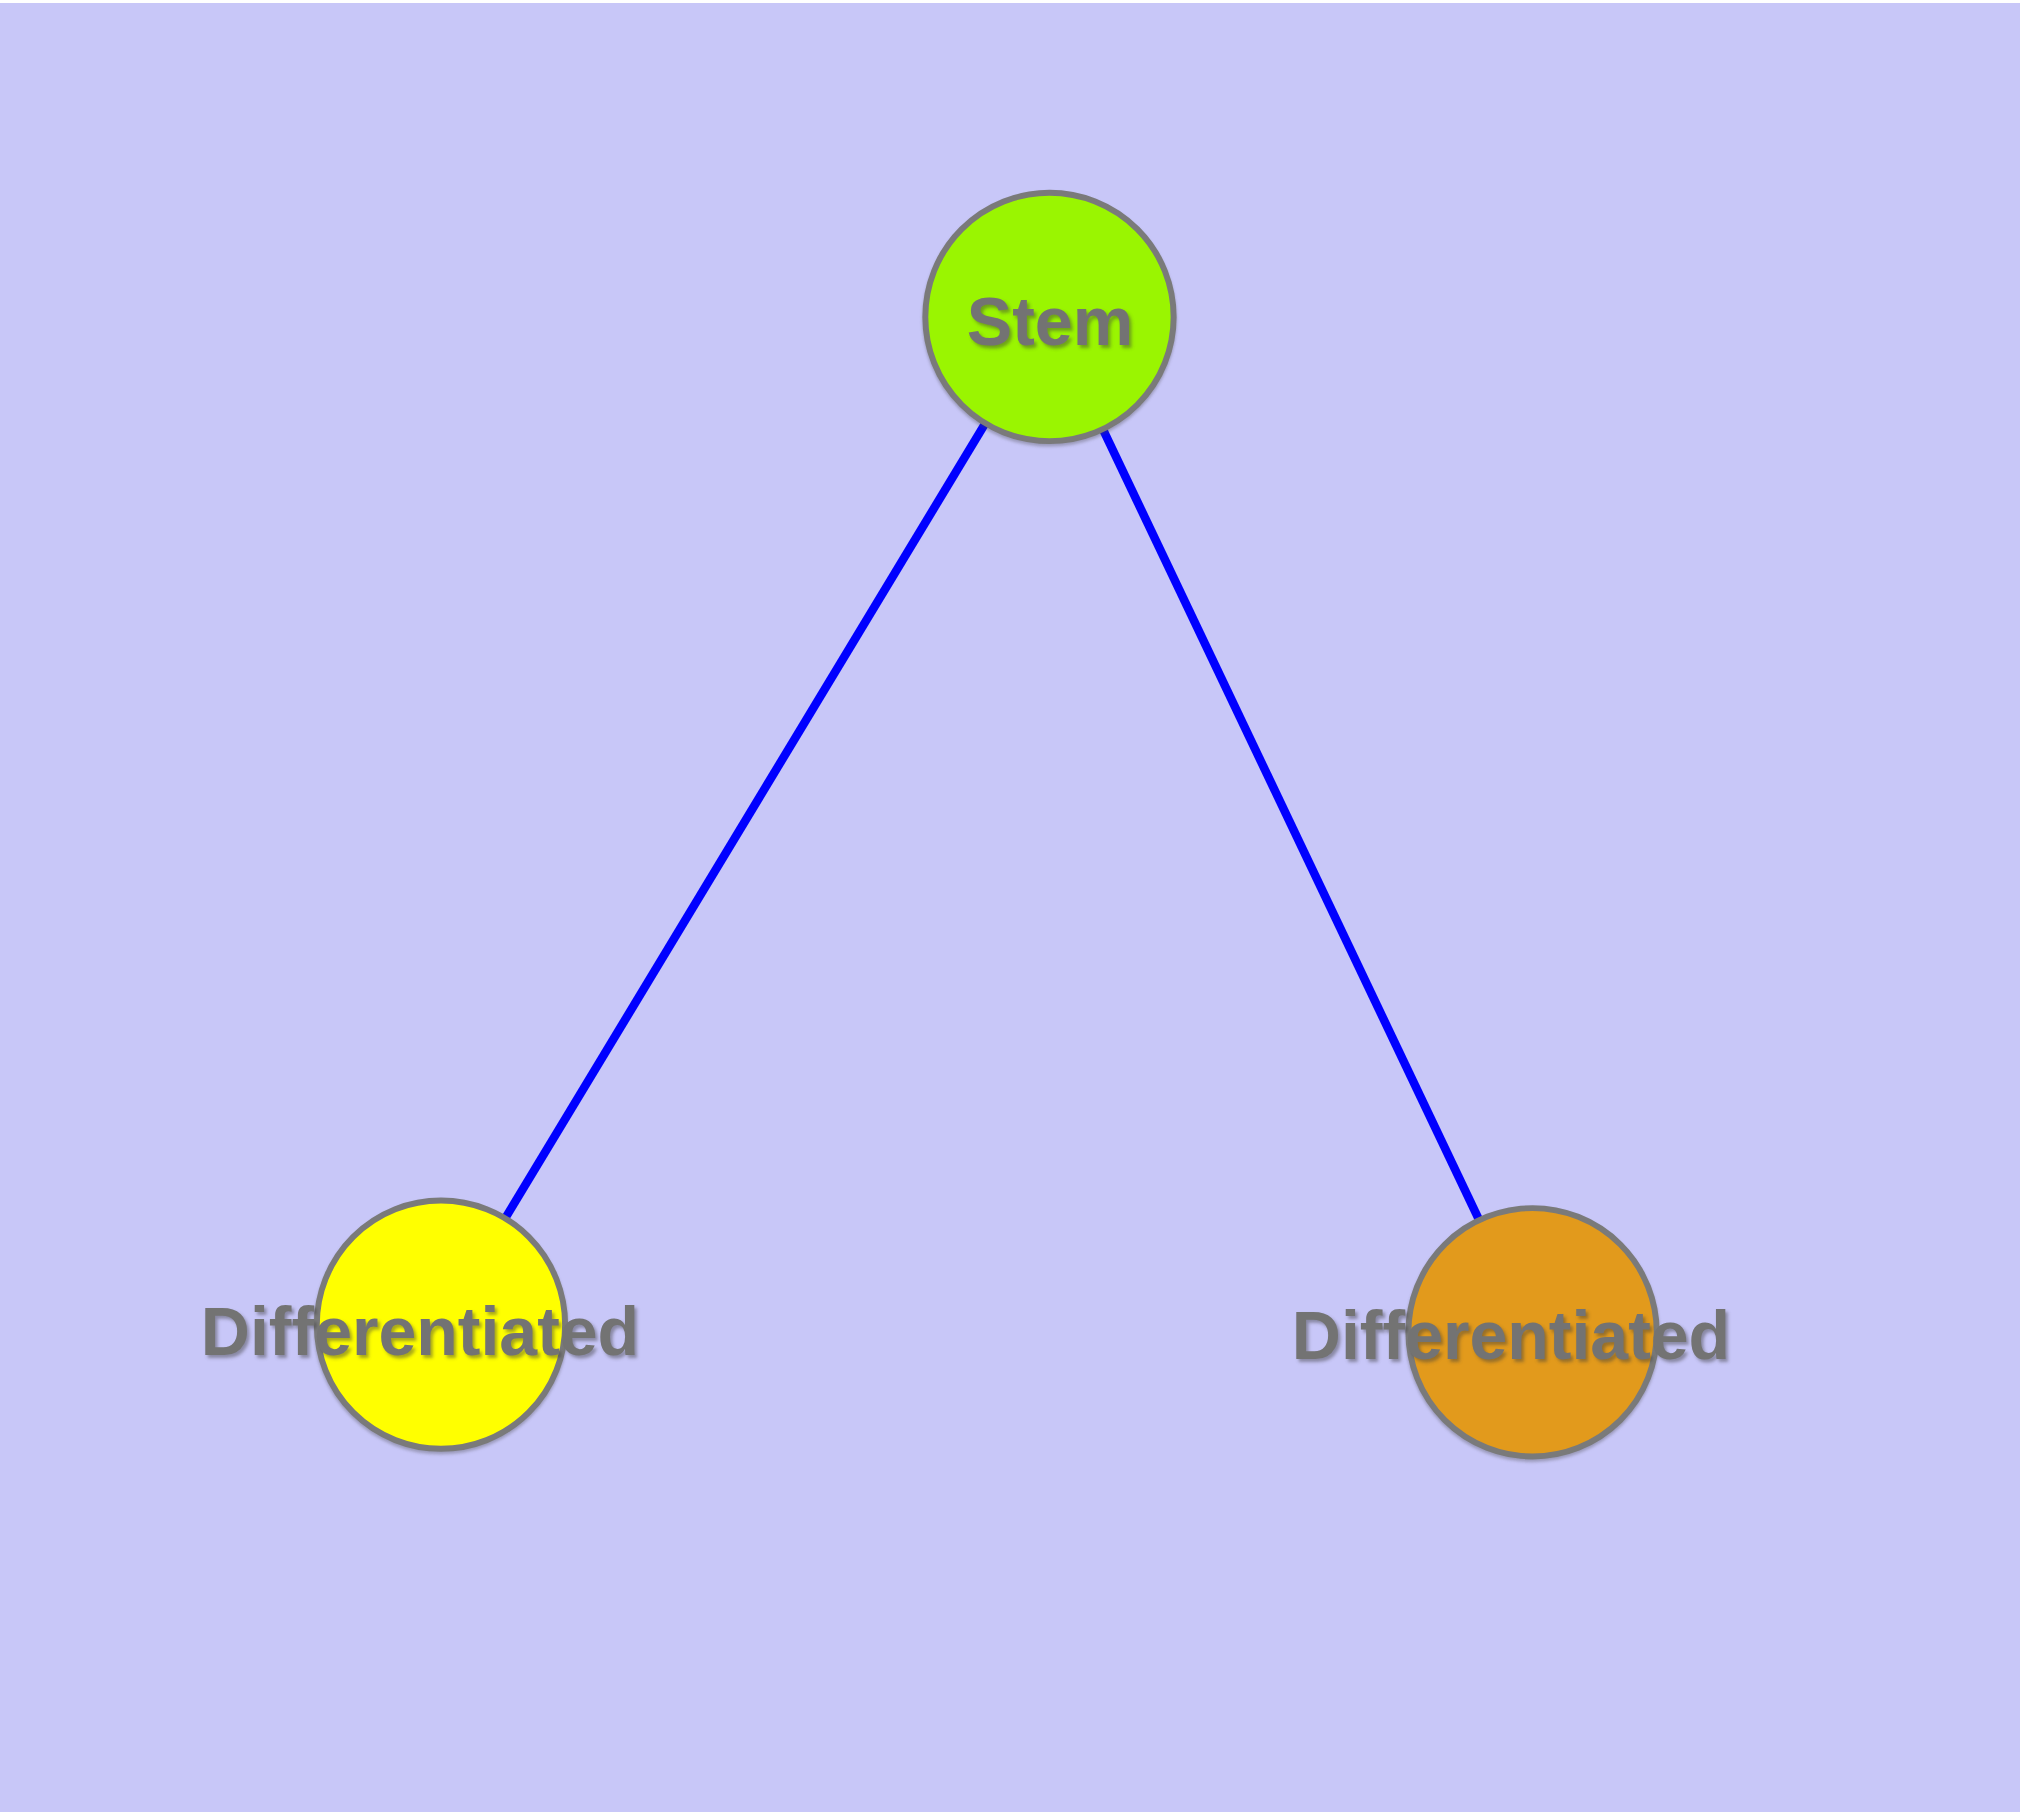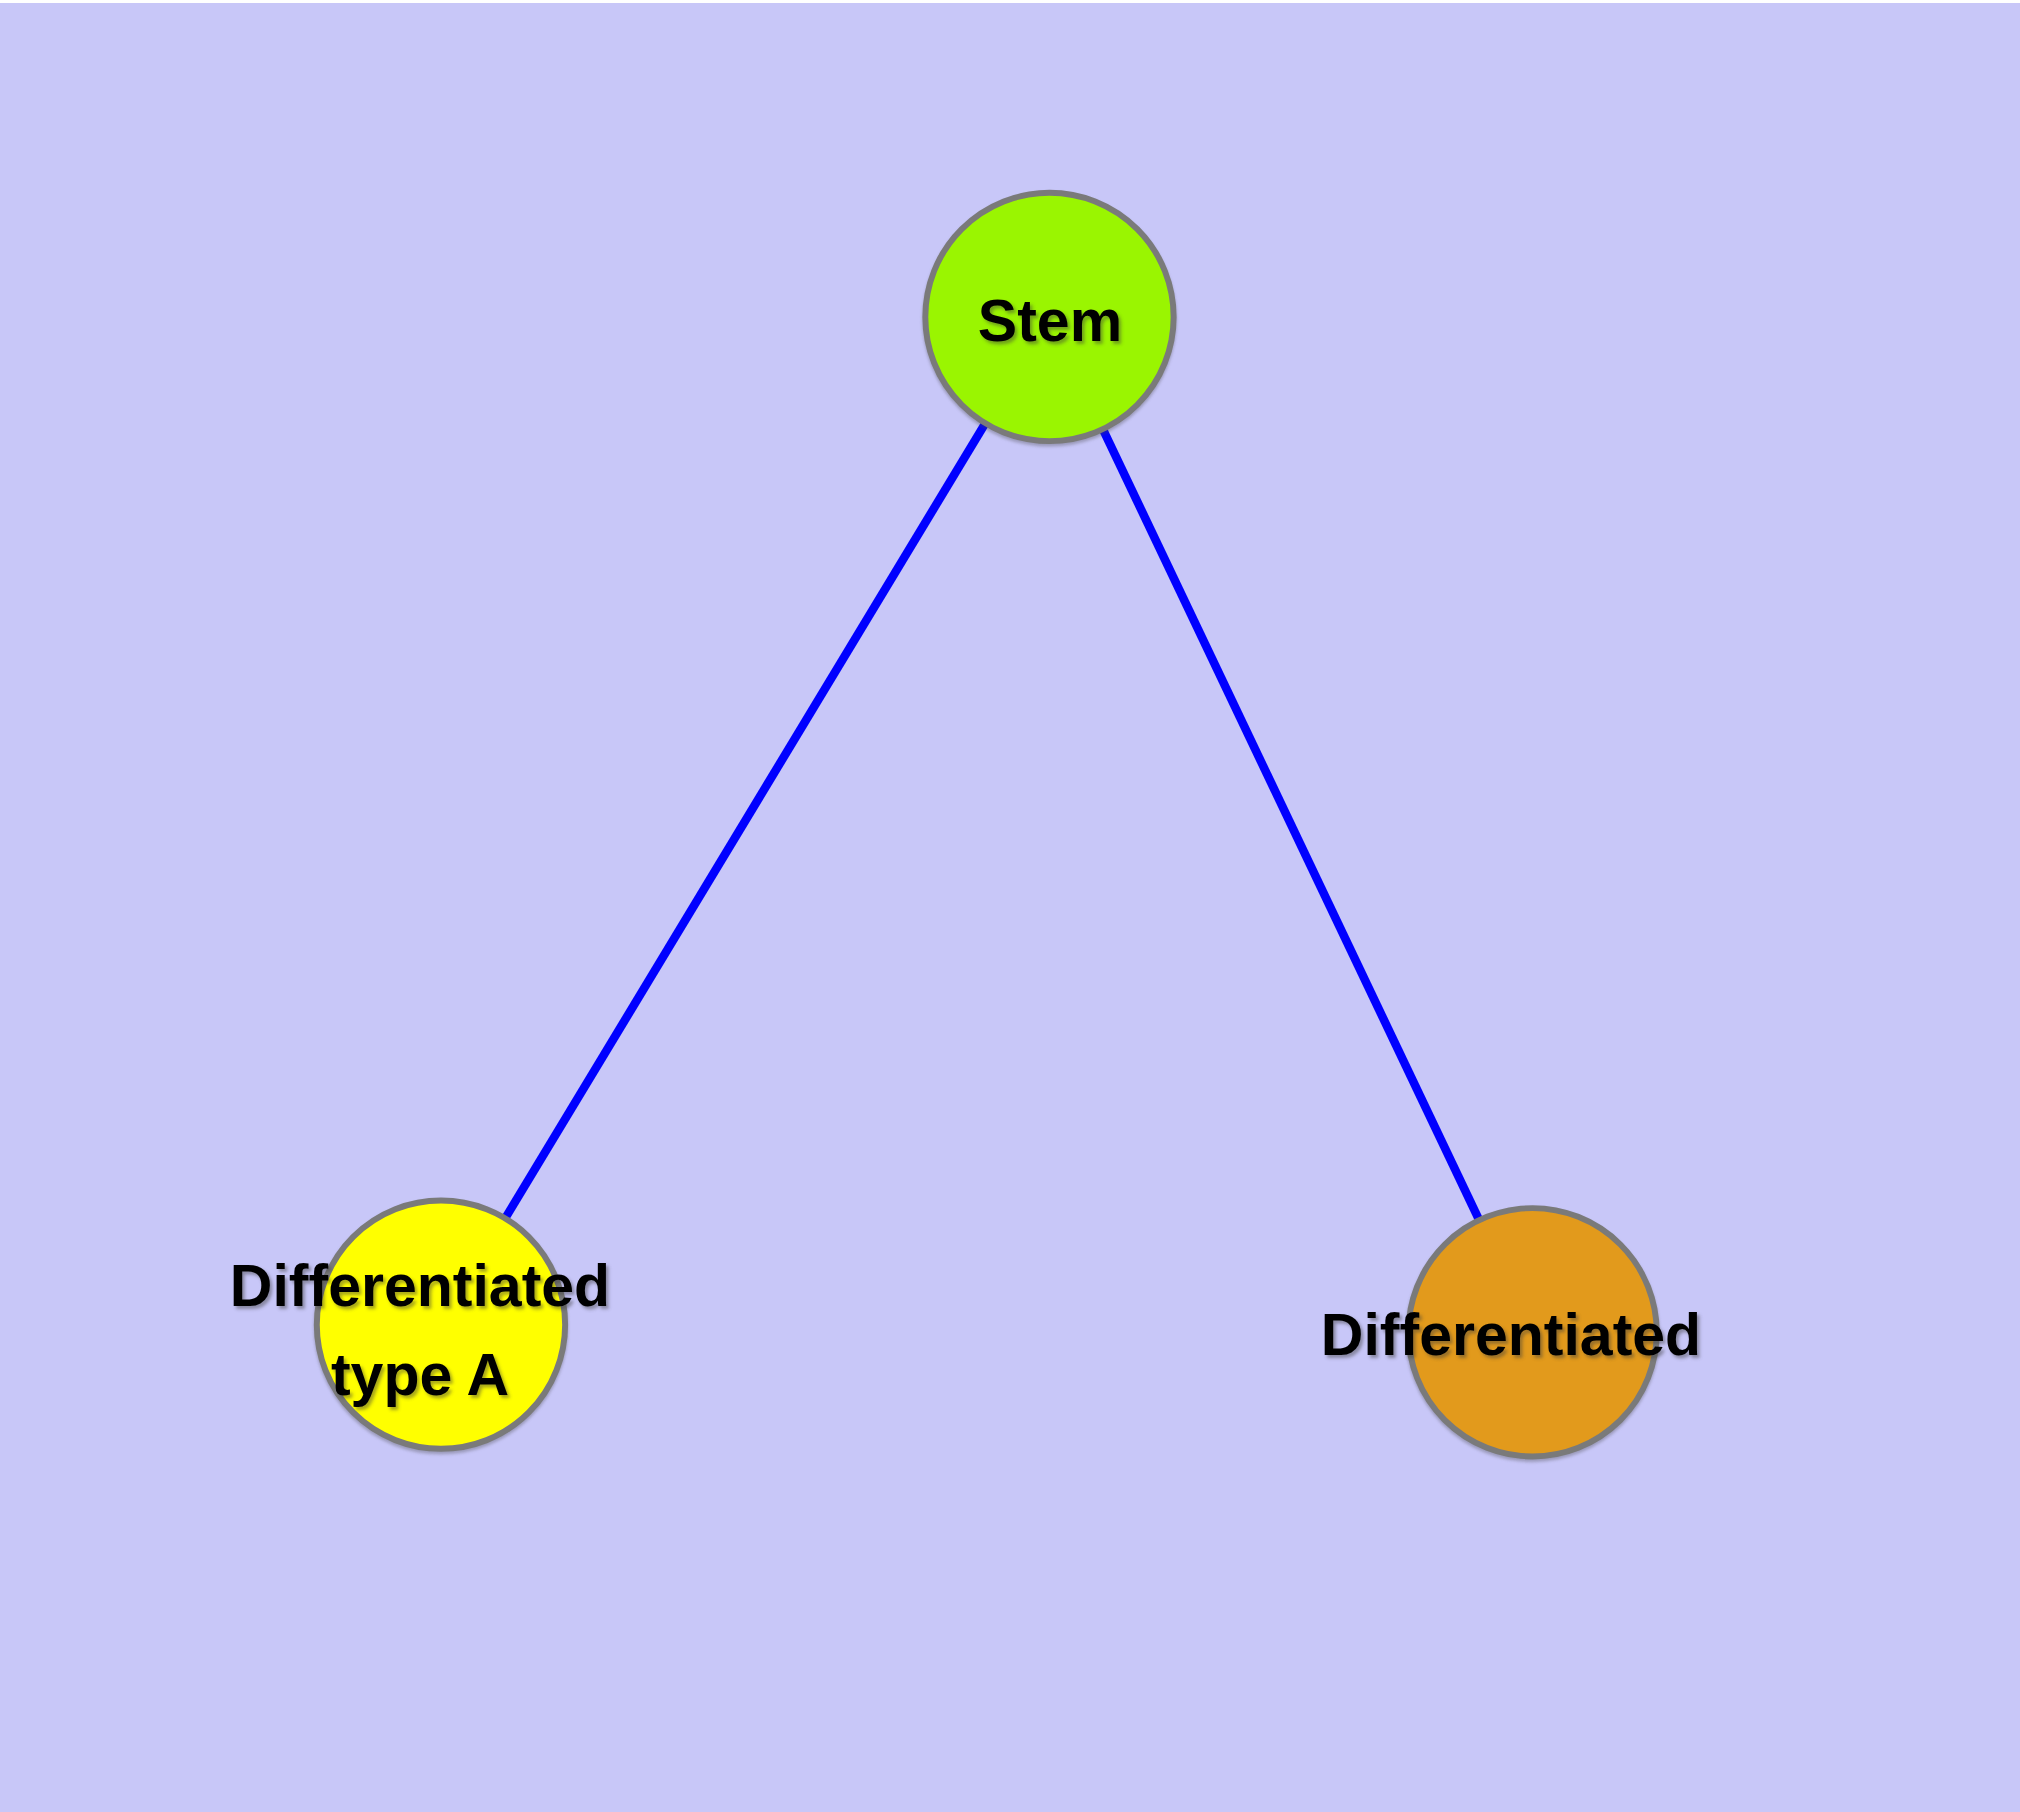--- a/index.html
+++ b/index.html
@@ -46,23 +46,23 @@
   }
   .node-circle {
     stroke: #7a7a7a;
     stroke-width: 7px;
     filter: drop-shadow(0px 3px 2px rgba(70,70,70,0.35));
   }
   .node-label {
     position: absolute;
     transform: translate(-50%, -50%);
     font-weight: bold;
-    font-size: 59px;
+    font-size: 68px;
     line-height: 89px;
-    color: #000000;
+    color: #737373;
     text-align: center;
     white-space: nowrap;
     text-shadow: 2.5px 3.4px 3.4px rgba(60,60,60,0.45);
   }
 </style>
 </head>
 <body>
 
 <div class="page">
   <div class="canvas"></div>
@@ -75,20 +75,19 @@
 
     <circle class="node-circle" cx="1238" cy="374" r="146.5" fill="#9af501"></circle>
     <circle class="node-circle" cx="520" cy="1563" r="146.5" fill="#ffff00"></circle>
     <circle class="node-circle" cx="1808" cy="1572" r="146.5" fill="#e29a1c"></circle>
   </svg>
 
   <div class="node-label" style="left:1050px; top:321px;">Stem</div>
 
   <div class="node-label" style="left:420px; top:1331px;">
     <div>Differentiated</div>
-    <div>type A</div>
   </div>
 
   <div class="node-label" style="left:1511px; top:1335px;">
     <div>Differentiated</div>
   </div>
 </div>
 
 
 </body></html>

